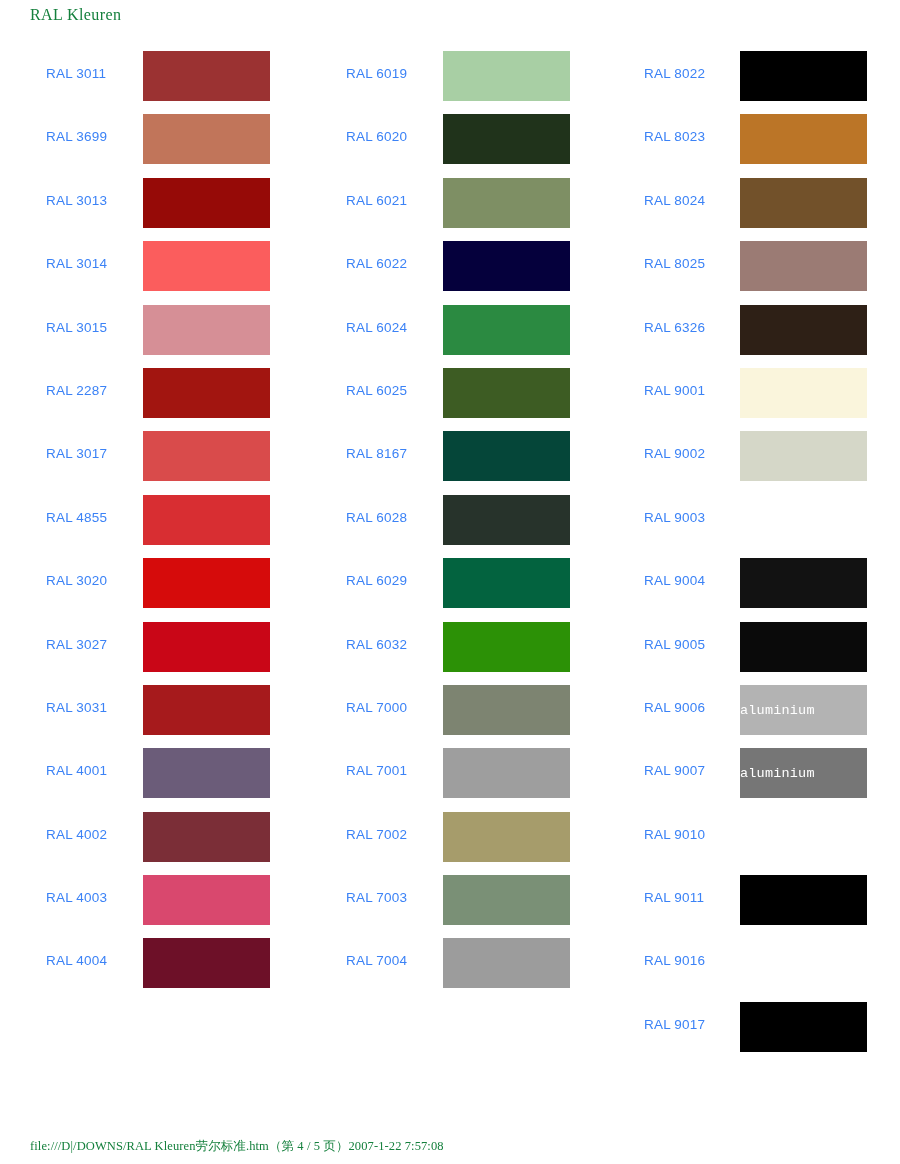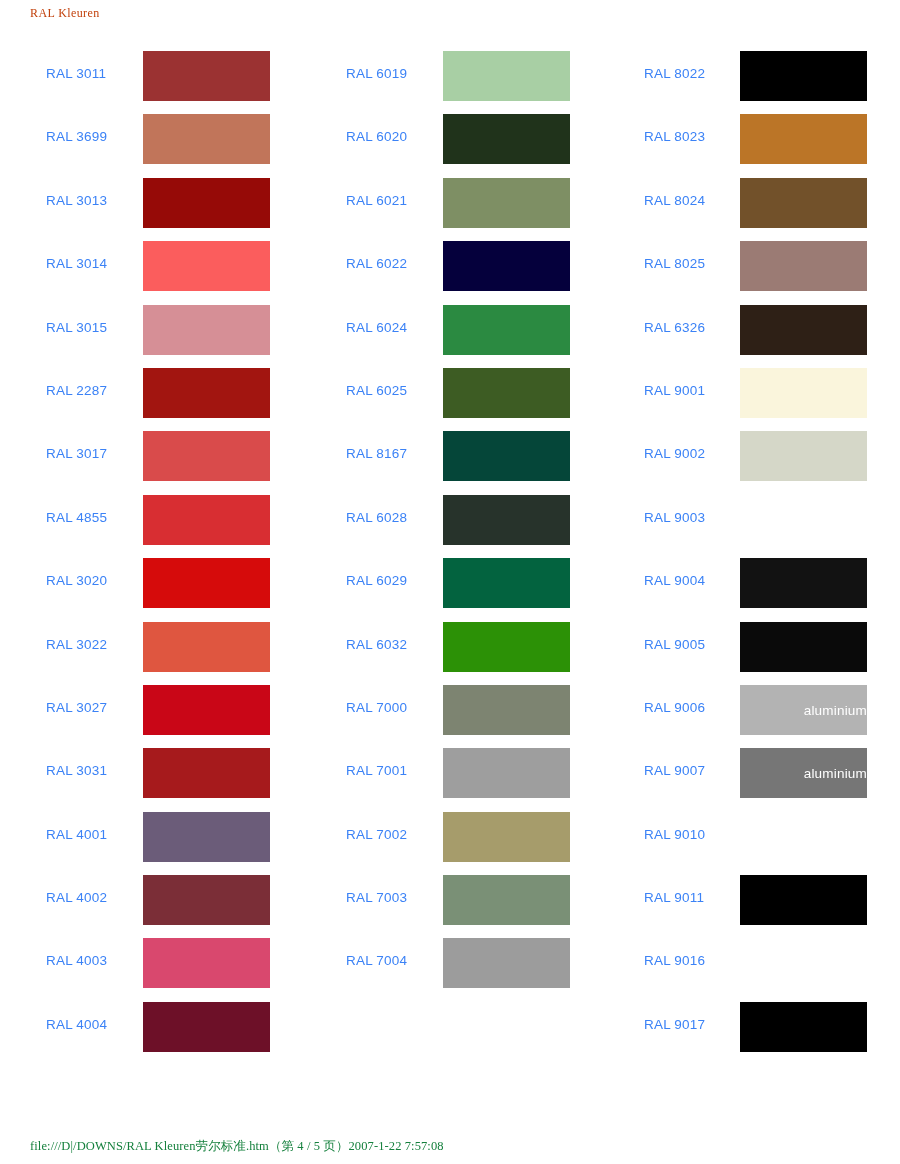--- a/index.html
+++ b/index.html
@@ -15,23 +15,23 @@
     color: #000000;
     overflow: hidden;
   }
 
   
   .page-header {
     position: absolute;
     left: 30px;
     top: 6px;
     font-family: "Liberation Serif", serif;
-    font-size: 12px;
+    font-size: 16px;
     letter-spacing: 0.4px;
-    color: #c2410c;
+    color: #15803d;
     white-space: nowrap;
   }
   .page-footer {
     position: absolute;
     left: 30px;
     top: 1138px;
     font-family: "Liberation Serif", serif;
     font-size: 12.5px;
     letter-spacing: 0.1px;
     color: #15803d;
@@ -80,24 +80,25 @@
 
   .swatch-chip.is-blank {
     background: transparent !important;
   }
   .chip-text {
     position: absolute;
     left: 0;
     right: 0;
     top: 50%;
     transform: translateY(-50%);
-    text-align: right;
+    text-align: left;
     font-size: 13.5px;
     color: #ffffff;
     letter-spacing: 0.2px;
+    font-family: Liberation Mono, monospace;
   }
 </style>
 </head>
 <body>
 
 <div class="page-header">RAL Kleuren</div>
 
 <div class="chart">
   <div class="column col-0">
       <div class="swatch-row">
@@ -128,24 +129,20 @@
         <div class="swatch-label">RAL 3017</div>
         <div class="swatch-chip" style="background: rgb(217, 75, 75);"></div>
       </div>
       <div class="swatch-row">
         <div class="swatch-label">RAL 4855</div>
         <div class="swatch-chip" style="background: rgb(216, 46, 50);"></div>
       </div>
       <div class="swatch-row">
         <div class="swatch-label">RAL 3020</div>
         <div class="swatch-chip" style="background: rgb(214, 11, 11);"></div>
-      </div>
-      <div class="swatch-row">
-        <div class="swatch-label">RAL 3022</div>
-        <div class="swatch-chip" style="background: rgb(223, 86, 64);"></div>
       </div>
       <div class="swatch-row">
         <div class="swatch-label">RAL 3027</div>
         <div class="swatch-chip" style="background: rgb(201, 6, 23);"></div>
       </div>
       <div class="swatch-row">
         <div class="swatch-label">RAL 3031</div>
         <div class="swatch-chip" style="background: rgb(166, 26, 28);"></div>
       </div>
       <div class="swatch-row">

